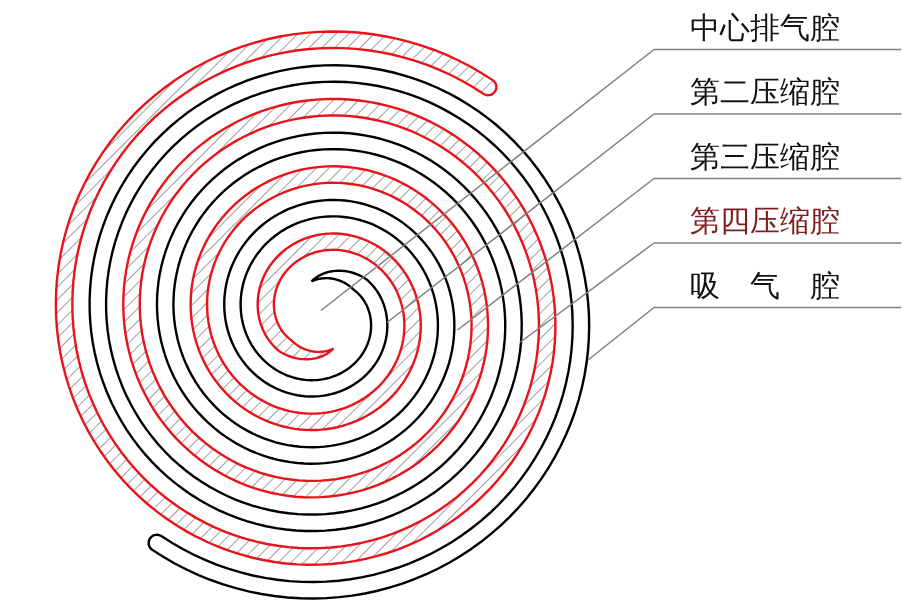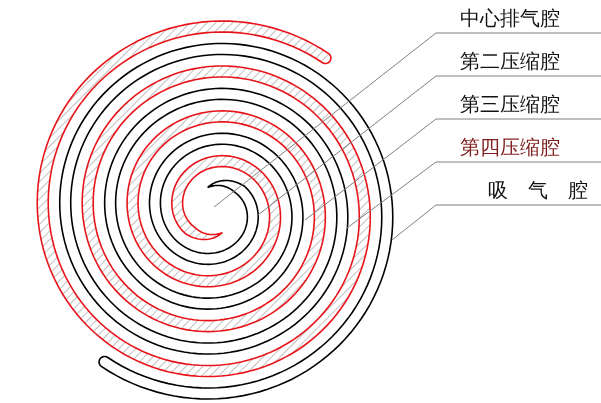--- a/index.html
+++ b/index.html
@@ -42,14 +42,14 @@
       <line x1="436" y1="205" x2="601" y2="205" stroke="#808080" stroke-width="1"></line>
       <line x1="436" y1="205" x2="392" y2="240" stroke="#808080" stroke-width="1"></line>
     </g>
 </svg>
 
 <div id="labels">
   <div class="label" style="left: 460px; top: 6px; color: rgb(17, 17, 17);">中心排气腔</div>
   <div class="label" style="left: 460px; top: 49px; color: rgb(17, 17, 17);">第二压缩腔</div>
   <div class="label" style="left: 460px; top: 92px; color: rgb(17, 17, 17);">第三压缩腔</div>
   <div class="label" style="left: 460px; top: 135px; color: #7f1d1d;">第四压缩腔</div>
-  <div class="label label-spaced" style="left: 460px; top: 178px; color: rgb(17, 17, 17); margin-left: 28px;">吸　气　腔</div>
+  <div class="label label-spaced" style="left: 460px; top: 178px; color: rgb(17, 17, 17);">吸　气　腔</div>
 </div>
 
 </body></html>

